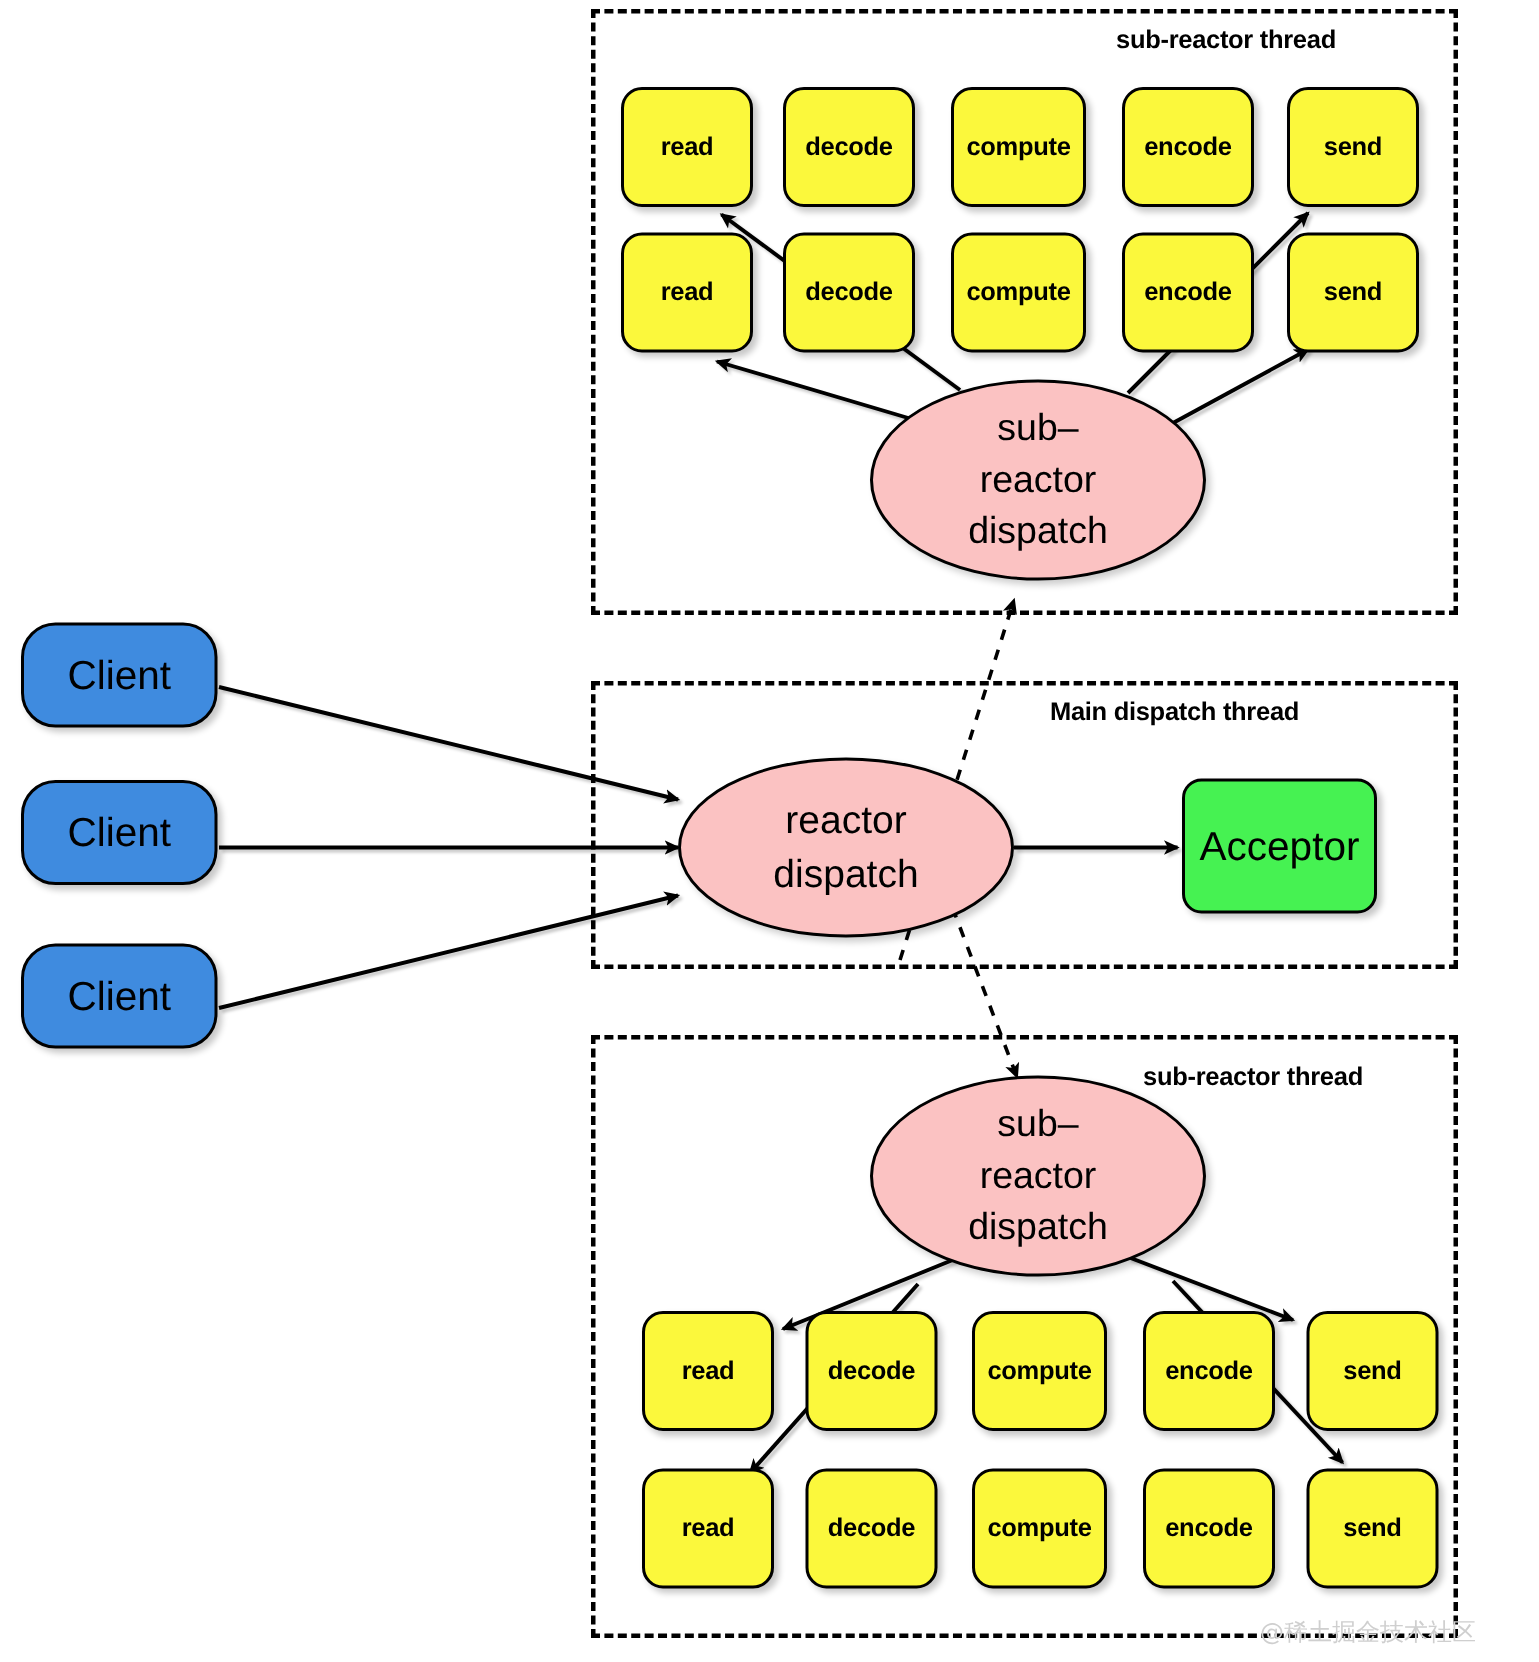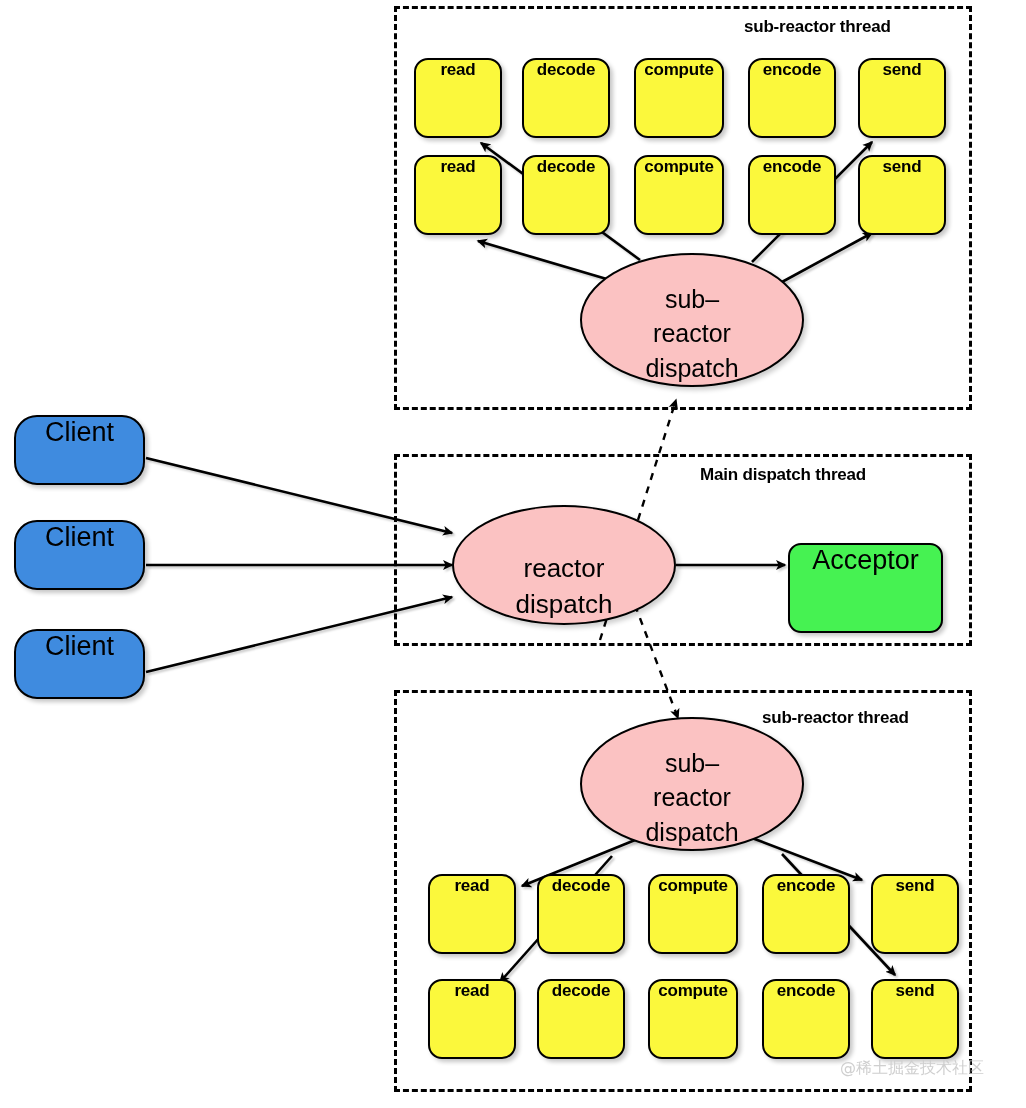--- a/index.html
+++ b/index.html
@@ -42,21 +42,21 @@
     letter-spacing: -0.2px;
     text-align: center;
   }
 
   
   .node {
     position: absolute;
     box-sizing: border-box;
     border: 2.5px solid #000000;
     display: flex;
-    align-items: flex-start;
+    align-items: center;
     justify-content: center;
     color: #000000;
     text-align: center;
     box-shadow: 3px 3px 4px rgba(0,0,0,0.22);
   }
   .node.stage {
     background: #fbf83c;
     border-radius: 14px;
     font-size: 17px;
     font-weight: bold;
@@ -78,36 +78,37 @@
   
   .ellipse {
     position: absolute;
     box-sizing: border-box;
     background: #fbc2c2;
     border: 2.5px solid #000000;
     border-radius: 50%;
     display: flex;
     flex-direction: column;
     align-items: center;
-    justify-content: flex-end;
+    justify-content: center;
     color: #000000;
     text-align: center;
     font-size: 25px;
     line-height: 1.38;
     box-shadow: 3px 3px 5px rgba(0,0,0,0.20);
   }
   .ellipse .ln { display: block; }
 
   
   .watermark {
     position: absolute;
     font-size: 16px;
     color: #cfcfcf;
     white-space: nowrap;
     font-family: "DejaVu Sans", sans-serif;
+    margin-top: 20px;
   }
 </style>
 </head>
 <body>
 
 <div id="canvas">
 
   <svg id="edges" viewBox="0 0 1026 1108" xmlns="http://www.w3.org/2000/svg">
     <defs>
       <marker id="ah" markerWidth="11" markerHeight="11" refX="9" refY="5.5" orient="auto" markerUnits="userSpaceOnUse">
@@ -185,21 +186,21 @@
   </div>
 
   <div class="thread-box" style="left:394px; top:454px; width:578px; height:192px;"></div>
   <div class="thread-label" style="left:700px; top:465px;">Main dispatch thread</div>
 
   <div class="ellipse" style="left:452px; top:505px; width:224px; height:120px; font-size:26px;">
     <span class="ln">reactor</span>
     <span class="ln">dispatch</span>
   </div>
 
-  <div class="node acceptor" style="left:788px; top:543px; width:155px; height:90px;">
+  <div class="node acceptor" style="left:788px; top:519px; width:130px; height:90px;">
     <span>Acceptor</span>
   </div>
 
   <div class="node client" style="left:14px; top:415px; width:131px; height:70px;">
     <span>Client</span>
   </div>
   <div class="node client" style="left:14px; top:520px; width:131px; height:70px;">
     <span>Client</span>
   </div>
   <div class="node client" style="left:14px; top:629px; width:131px; height:70px;">

